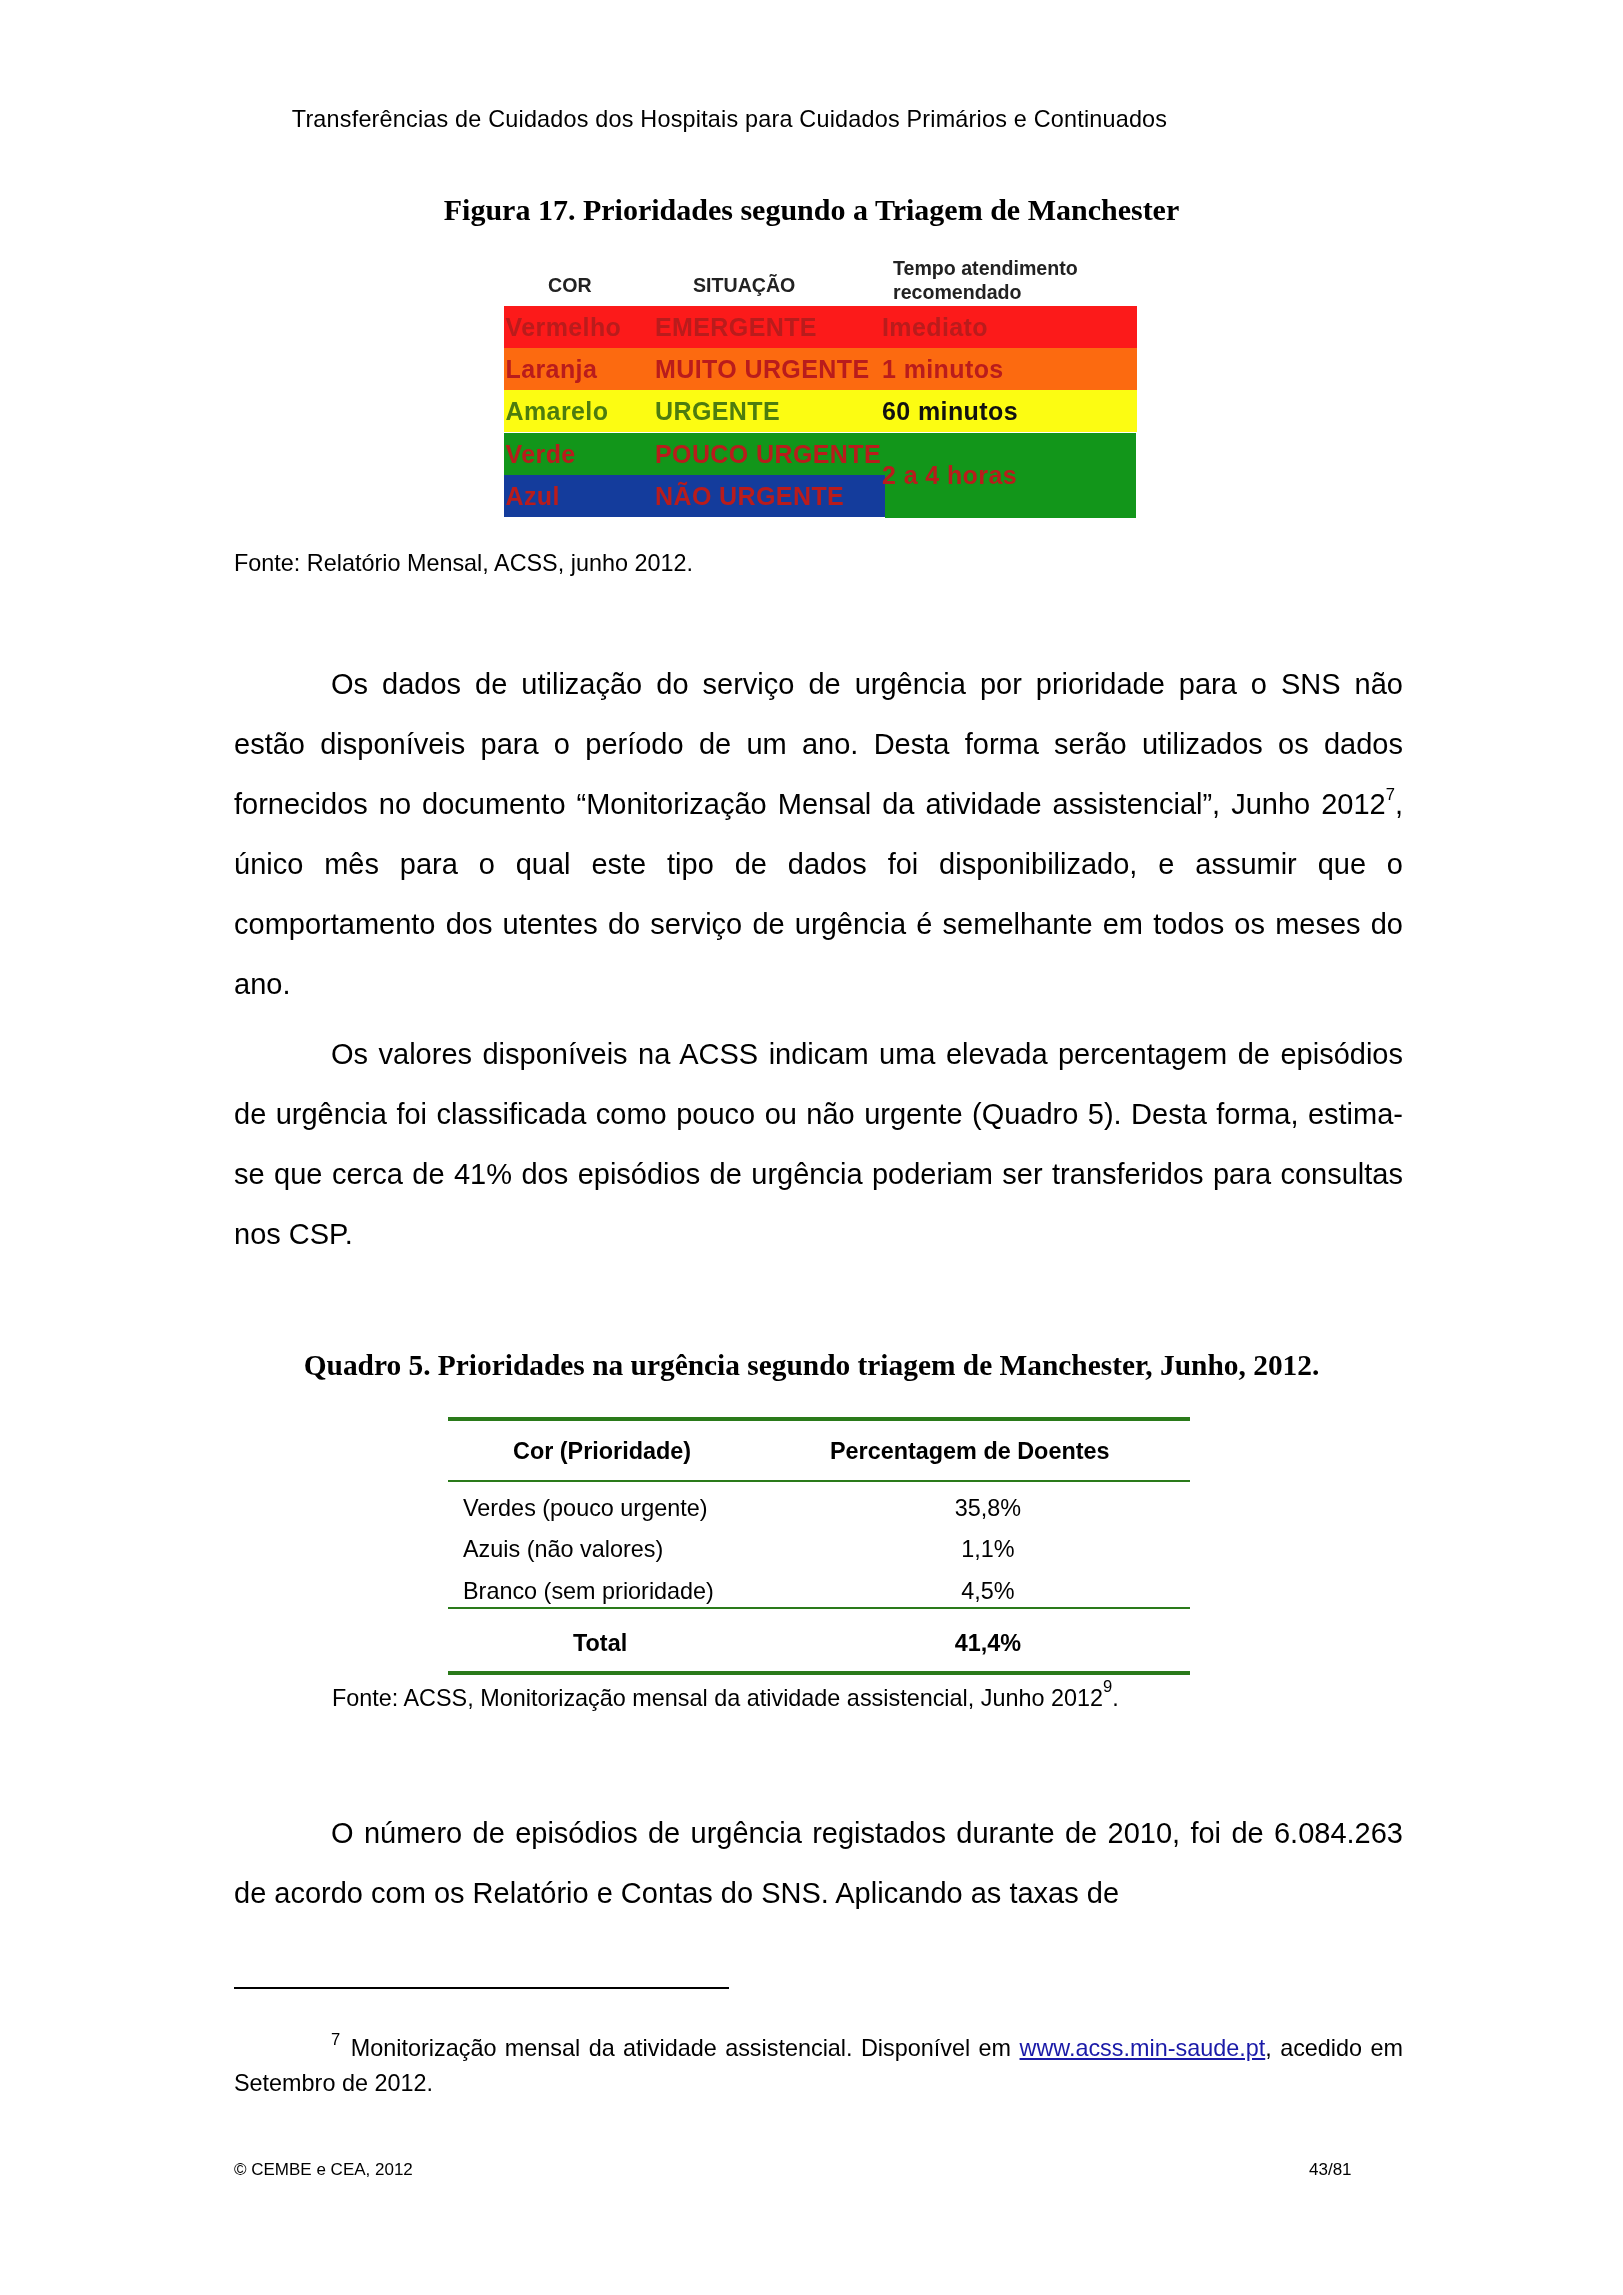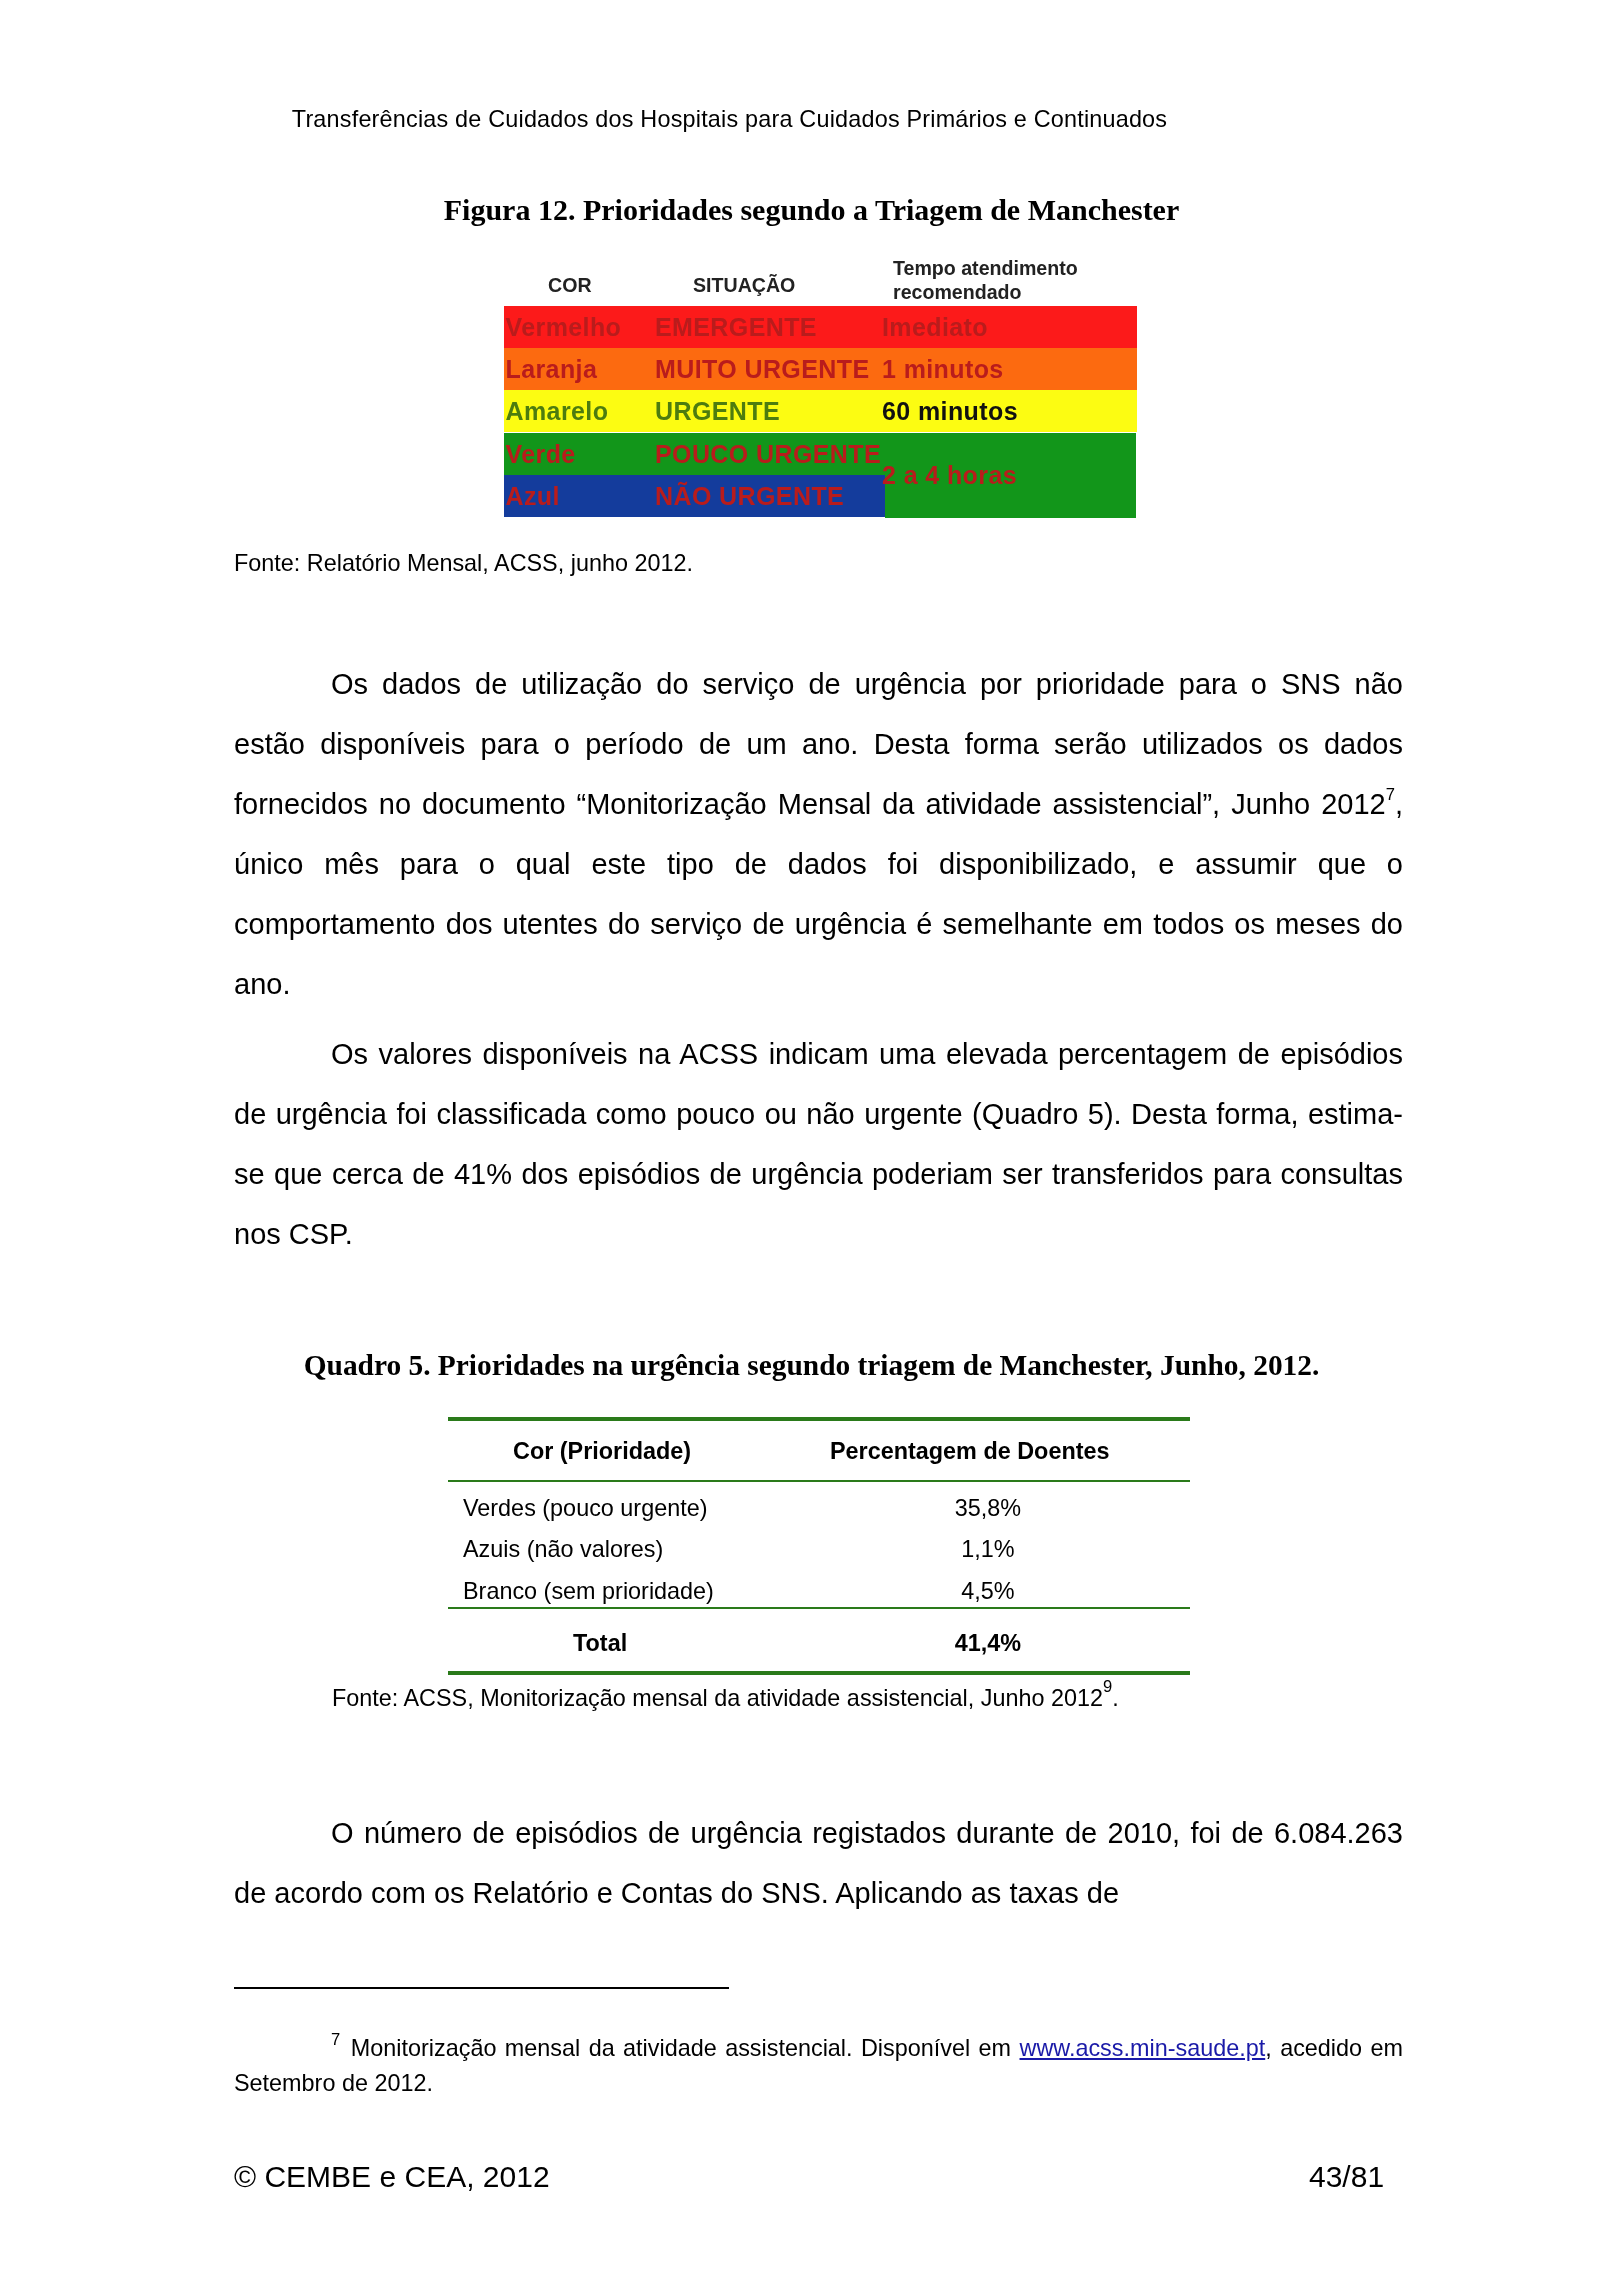--- a/index.html
+++ b/index.html
@@ -65,30 +65,30 @@
     .qrow-val { left: 491px; width: 98px; text-align: center; }
     .qtotal { font-weight: bold; top: 213px; }
     .qtotal.lbl { left: 125px; }
     .tbl-source { left: 332px; top: 1685px; font-size: 23.4px; }
 
     .fn-rule { left: 234px; top: 1987px; width: 495px; height: 2.3px; background: #000; }
     .footnote { left: 234px; width: 1169px; font-size: 23.4px; line-height: 35px; text-align: justify; }
     .fn1 { top: 2031px; text-indent: 97px; }
     .fn-mark { font-size: 16.6px; vertical-align: 10.6px; line-height: 0; margin-right: 10.6px; }
     .link { color: #1a1aa8; text-decoration: underline; }
-    .footer { top: 2160px; font-size: 30px; }
+    .footer { top: 2160px; font-size: 17px; }
     .footer.left { left: 234px; }
     .footer.right { left: 1309px; }
   </style>
 </head>
 <body>
 
 <div class="abs running-header">Transferências de Cuidados dos Hospitais para Cuidados Primários e Continuados</div>
 
-<div class="abs caption fig-caption">Figura 12. Prioridades segundo a Triagem de Manchester</div>
+<div class="abs caption fig-caption">Figura 17. Prioridades segundo a Triagem de Manchester</div>
 
 <div class="abs triage">
   <div class="hdr cor">COR</div>
   <div class="hdr sit">SITUAÇÃO</div>
   <div class="hdr tempo">
     <div>Tempo atendimento</div>
     <div>recomendado</div>
   </div>
   <div id="triage-rows">
       <div class="band" style="top: 53px; width: 633px; background: rgb(252, 26, 26);"></div>

